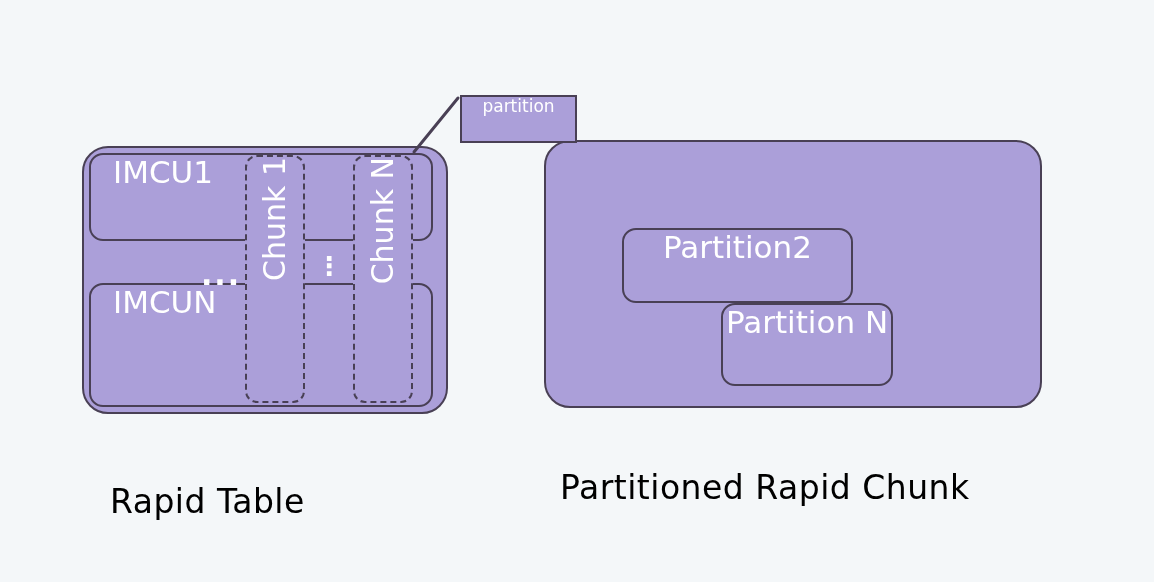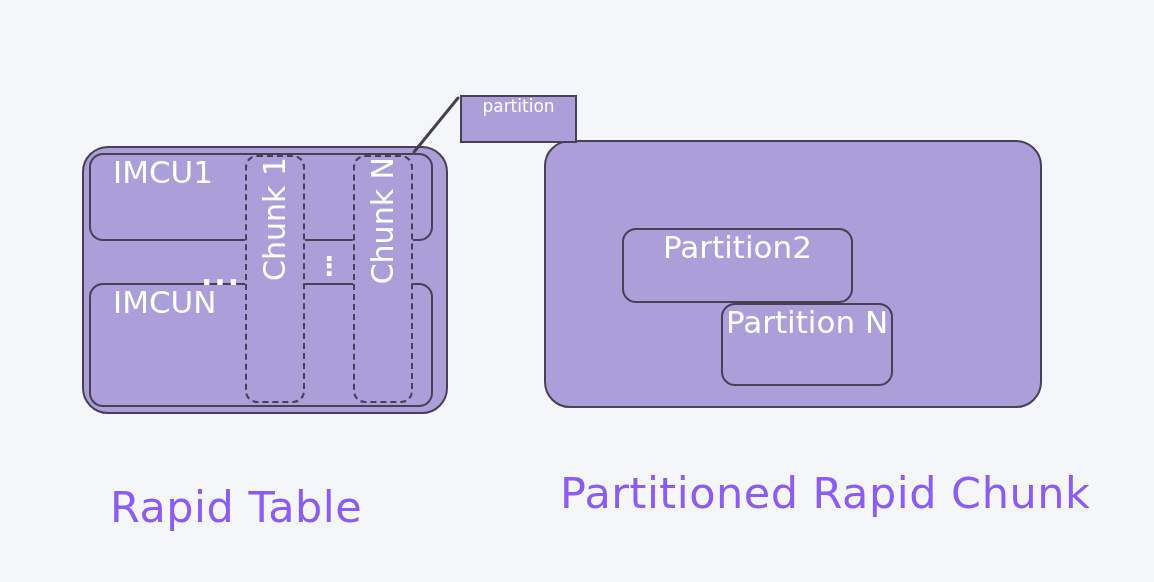--- a/index.html
+++ b/index.html
@@ -180,22 +180,22 @@
     width: 172px;
     height: 83px;
     z-index: 4;
     font-size: 31px;
     margin-left: 27px;
   }
 
   
   .caption {
     position: absolute;
-    color: #8b5cf6;
-    font-size: 43px;
+    color: #000000;
+    font-size: 33px;
     letter-spacing: 0.5px;
     white-space: nowrap;
   }
   #caption-left  { left: 110px; top: 482px; }
   #caption-right { left: 560px; top: 468px; }
 </style>
 </head>
 <body>
 
 <div id="canvas">

